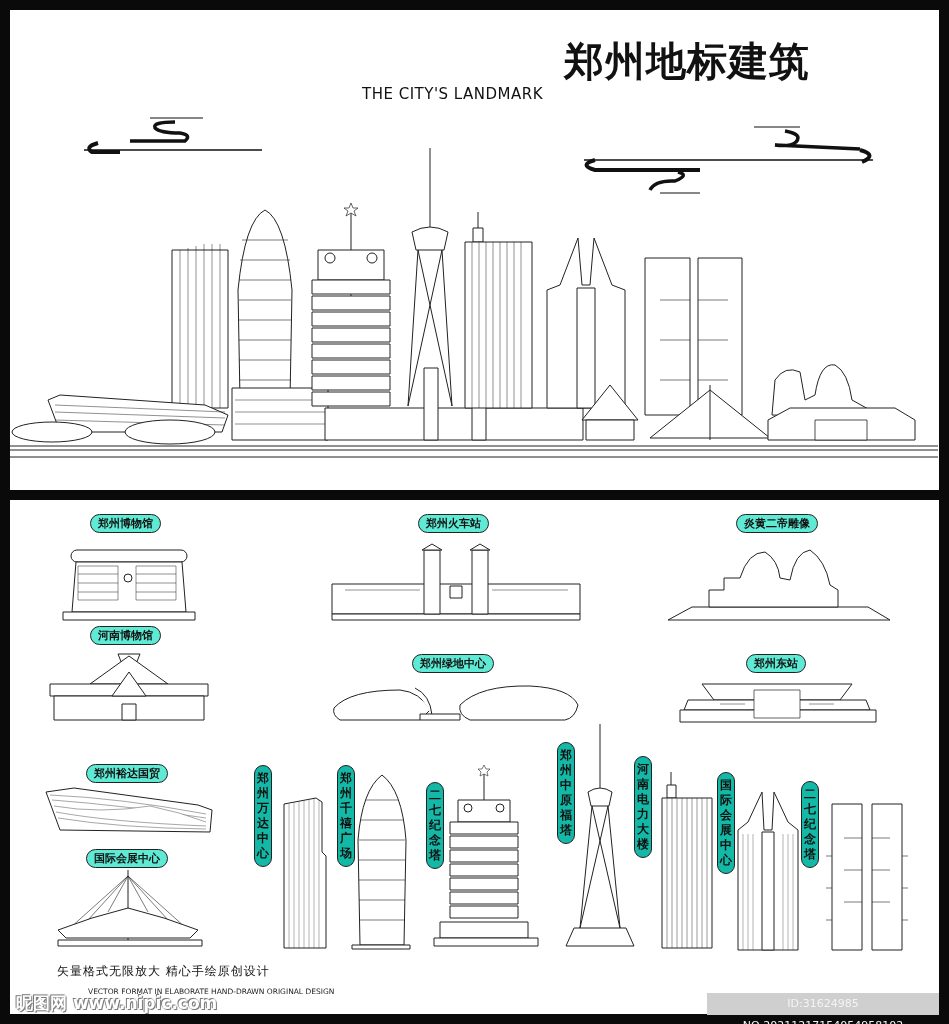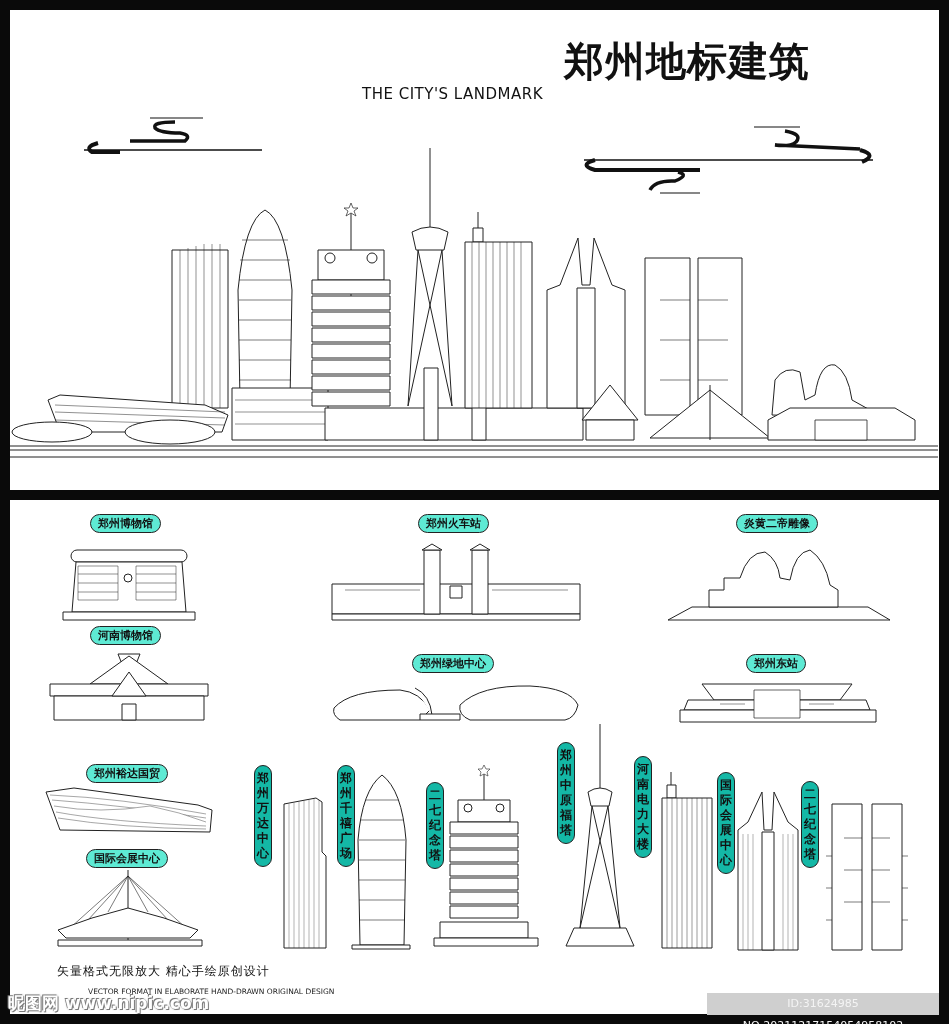--- a/index.html
+++ b/index.html
@@ -6,21 +6,21 @@
   body{width:949px;height:1024px;background:#0a0a0a;position:relative;overflow:hidden;font-family:"DejaVu Sans",sans-serif;}
   .panel{position:absolute;background:#fff;}
   #top-panel{left:10px;top:10px;width:929px;height:480px;}
   #bottom-panel{left:10px;top:500px;width:929px;height:514px;}
   .title-cn{position:absolute;left:0;width:810px;top:34px;text-align:right;font-size:40px;font-weight:bold;color:#111;letter-spacing:1px;}
   .title-en{position:absolute;left:0;width:905px;top:85px;text-align:center;font-size:15px;color:#111;letter-spacing:.5px;}
   .label{position:absolute;border:1.2px solid #222;border-radius:10px;background:#5eead4;font-size:11px;font-weight:bold;color:#111;padding:1px 7px;white-space:nowrap;}
   .vlabel{position:absolute;border:1.2px solid #222;border-radius:10px;background:#14b8a6;font-size:12px;font-weight:bold;color:#111;width:14px;padding:5px 1px;text-align:center;line-height:15px;word-break:break-all;}
   .slogan-cn{position:absolute;left:57px;top:963px;font-size:12px;color:#111;letter-spacing:1px;}
   .slogan-en{position:absolute;left:57px;top:987px;font-size:7.5px;color:#222;margin-left:31px;}
-  .wm-left{position:absolute;left:0;top:992px;width:330px;height:24px;color:#fff;font-size:17px;font-weight:bold;text-shadow:0 0 2px #888,1px 1px 0 #777,-1px -1px 0 #777;padding-left:8px;}
+  .wm-left{position:absolute;left:0;top:992px;width:330px;height:24px;color:#fff;font-size:17px;font-weight:bold;text-shadow:0 0 2px #888,1px 1px 0 #777,-1px -1px 0 #777;padding-left:16px;}
   .wm-right{position:absolute;left:707px;top:993px;width:232px;height:22px;background:#cfcfcf;color:#f4f4f4;font-size:11px;line-height:22px;text-align:center;}
   svg{position:absolute;overflow:visible;}
   svg *{vector-effect:non-scaling-stroke;}
 </style>
 </head>
 <body>
 
 <div class="panel" id="top-panel"></div>
 
 <div class="title-cn">郑州地标建筑</div>

